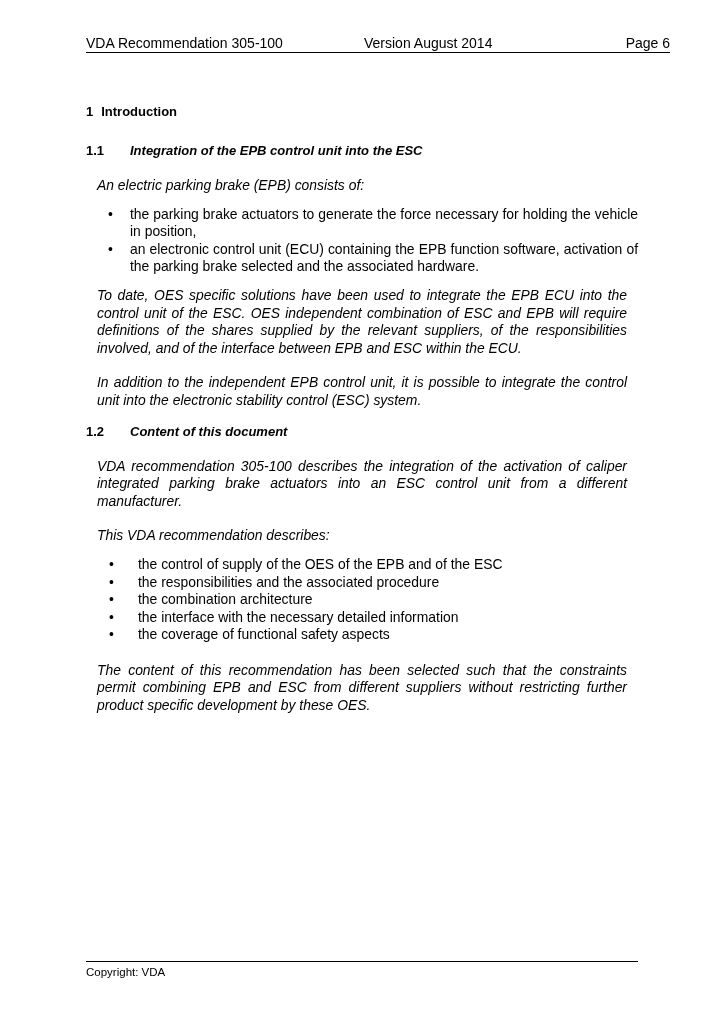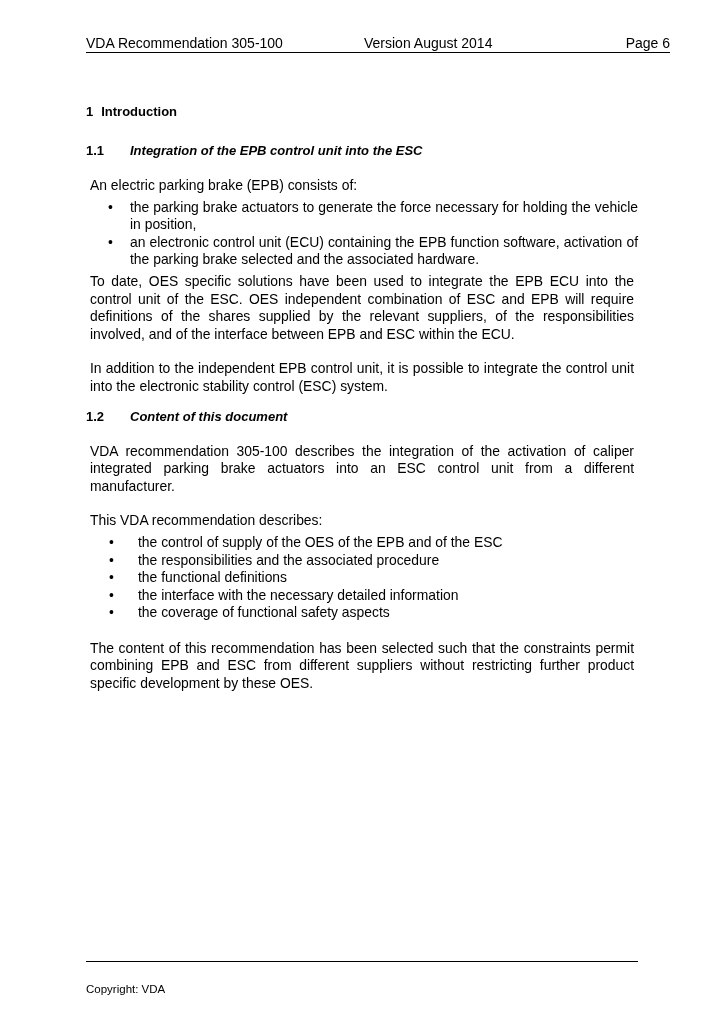--- a/index.html
+++ b/index.html
@@ -47,22 +47,23 @@
     h1 .num { margin-right: 8px; }
     h2 {
       font-size: 13px;
       font-weight: bold;
       margin: 0;
       line-height: 22px;
     }
     h2 .num { display: inline-block; width: 44px; font-style: normal; }
     h2 .title { font-style: italic; }
     p {
-      margin: 4px;
+      margin: 11px;
       text-align: justify;
+      font-style: italic;
     }
     ul.bul1 {
       list-style: none;
       margin: 0;
       padding: 0;
     }
     ul.bul1 li {
       position: relative;
       padding-left: 44px;
       text-align: justify;
@@ -87,21 +88,21 @@
       top: 0;
     }
     .footer {
       position: absolute;
       left: 86px;
       top: 961px;
       width: 552px;
       border-top: 1px solid #000;
       font-size: 11.5px;
       line-height: 16px;
-      padding-top: 19px;
+      padding-top: 2px;
     }
   </style>
 </head>
 <body>
 
 <div class="header">
   <span class="left">VDA Recommendation 305-100</span>
   <span class="center">Version August 2014</span>
   <span class="right">Page 6</span>
 </div>
@@ -141,21 +142,21 @@
     <li>
       <span class="bullet">•</span>
       <span>the control of supply of the OES of the EPB and of the ESC</span>
     </li>
     <li>
       <span class="bullet">•</span>
       <span>the responsibilities and the associated procedure</span>
     </li>
     <li>
       <span class="bullet">•</span>
-      <span>the functional definitions</span>
+      <span>the combination architecture</span>
     </li>
     <li>
       <span class="bullet">•</span>
       <span>the interface with the necessary detailed information</span>
     </li>
     <li>
       <span class="bullet">•</span>
       <span>the coverage of functional safety aspects</span>
     </li>
   </ul>

